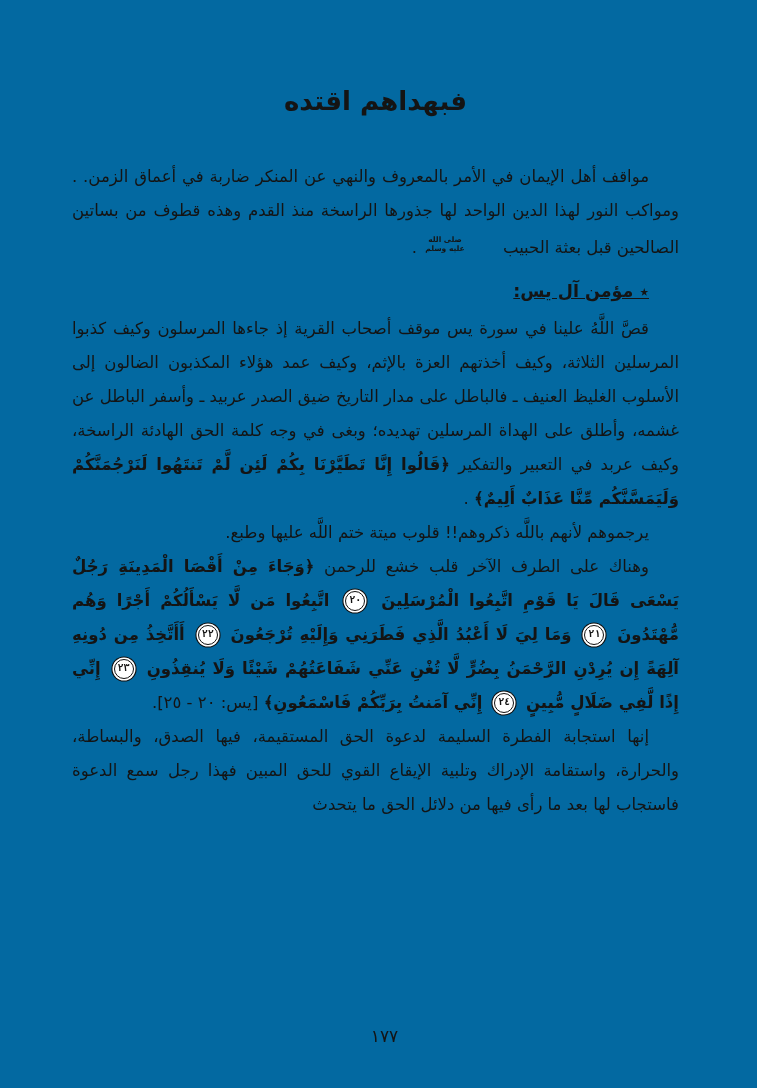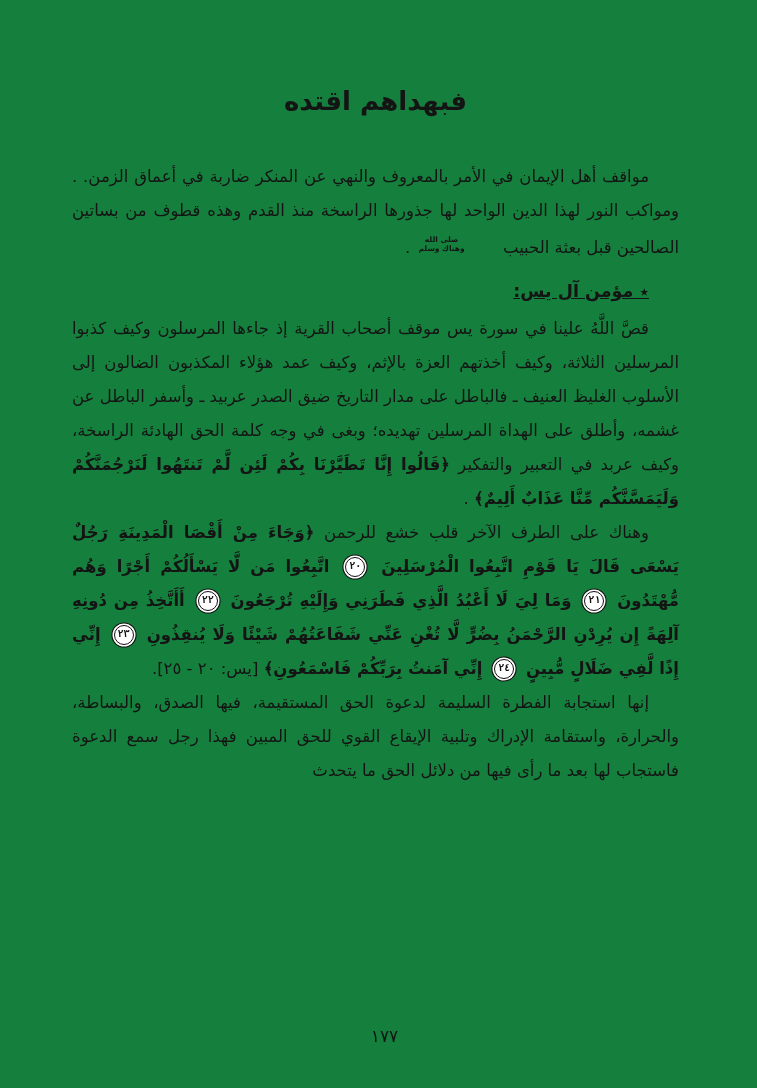--- a/index.html
+++ b/index.html
@@ -4,21 +4,21 @@
 <style>
   html, body {
     margin: 0;
     padding: 0;
     background: #ffffff;
   }
   .page {
     position: relative;
     width: 757px;
     height: 1088px;
-    background: #15803d;
+    background: #0369a1;
     overflow: hidden;
     font-family: "DejaVu Sans", sans-serif;
     color: #141414;
     direction: rtl;
   }
   .content {
     position: absolute;
     top: 86px;
     right: 78px;
     left: 72px;
@@ -90,26 +90,27 @@
   }
 </style>
 </head>
 <body>
 
 <div class="page">
   <div class="content">
 
     <h1 class="chapter-title">فبهداهم اقتده</h1>
 
-    <p><span>مواقف أهل الإيمان في الأمر بالمعروف والنهي عن المنكر ضاربة في أعماق الزمن. . ومواكب النور لهذا الدين الواحد لها جذورها الراسخة منذ القدم وهذه قطوف من بساتين الصالحين قبل بعثة الحبيب </span><span class="honorific"><span>صلى الله</span><span>وهناك وسلم</span></span><span> .</span></p>
+    <p><span>مواقف أهل الإيمان في الأمر بالمعروف والنهي عن المنكر ضاربة في أعماق الزمن. . ومواكب النور لهذا الدين الواحد لها جذورها الراسخة منذ القدم وهذه قطوف من بساتين الصالحين قبل بعثة الحبيب </span><span class="honorific"><span>صلى الله</span><span>عليه وسلم</span></span><span> .</span></p>
 
     <p class="section-heading">٭ مؤمن آل يس:</p>
 
     <p><span>قصَّ اللَّهُ علينا في سورة يس موقف أصحاب القرية إذ جاءها المرسلون وكيف كذبوا المرسلين الثلاثة، وكيف أخذتهم العزة بالإثم، وكيف عمد هؤلاء المكذبون الضالون إلى الأسلوب الغليظ العنيف ـ فالباطل على مدار التاريخ ضيق الصدر عربيد ـ وأسفر الباطل عن غشمه، وأطلق على الهداة المرسلين تهديده؛ وبغى في وجه كلمة الحق الهادئة الراسخة، وكيف عربد في التعبير والتفكير </span><span class="quran">﴿قَالُوا إِنَّا تَطَيَّرْنَا بِكُمْ لَئِن لَّمْ تَنتَهُوا لَنَرْجُمَنَّكُمْ وَلَيَمَسَّنَّكُم مِّنَّا عَذَابٌ أَلِيمٌ﴾</span><span> .</span></p>
 
+    <p>يرجموهم لأنهم باللَّه ذكروهم!! قلوب ميتة ختم اللَّه عليها وطبع.</p>
 
     <p><span>وهناك على الطرف الآخر قلب خشع للرحمن </span><span class="quran"><span>﴿وَجَاءَ مِنْ أَقْصَا الْمَدِينَةِ رَجُلٌ يَسْعَى قَالَ يَا قَوْمِ اتَّبِعُوا الْمُرْسَلِينَ </span><span class="ayah-marker">٢٠</span><span> اتَّبِعُوا مَن لَّا يَسْأَلُكُمْ أَجْرًا وَهُم مُّهْتَدُونَ </span><span class="ayah-marker">٢١</span><span> وَمَا لِيَ لَا أَعْبُدُ الَّذِي فَطَرَنِي وَإِلَيْهِ تُرْجَعُونَ </span><span class="ayah-marker">٢٢</span><span> أَأَتَّخِذُ مِن دُونِهِ آلِهَةً إِن يُرِدْنِ الرَّحْمَنُ بِضُرٍّ لَّا تُغْنِ عَنِّي شَفَاعَتُهُمْ شَيْئًا وَلَا يُنقِذُونِ </span><span class="ayah-marker">٢٣</span><span> إِنِّي إِذًا لَّفِي ضَلَالٍ مُّبِينٍ </span><span class="ayah-marker">٢٤</span><span> إِنِّي آمَنتُ بِرَبِّكُمْ فَاسْمَعُونِ﴾</span></span><span> [يس: ٢٠ - ٢٥].</span></p>
 
     <p>إنها استجابة الفطرة السليمة لدعوة الحق المستقيمة، فيها الصدق، والبساطة، والحرارة، واستقامة الإدراك وتلبية الإيقاع القوي للحق المبين فهذا رجل سمع الدعوة فاستجاب لها بعد ما رأى فيها من دلائل الحق ما يتحدث</p>
 
   </div>
 
   <div class="page-number">١٧٧</div>
 </div>
 

